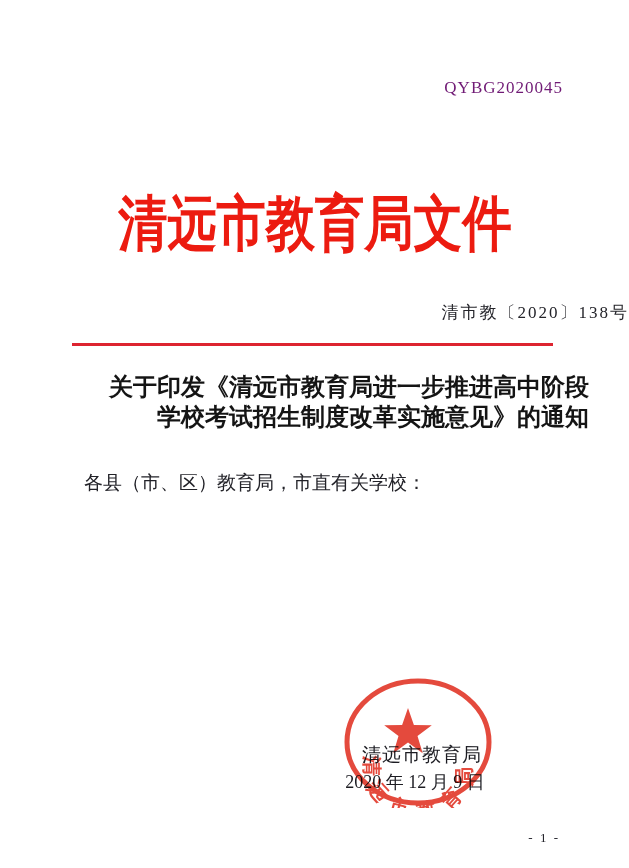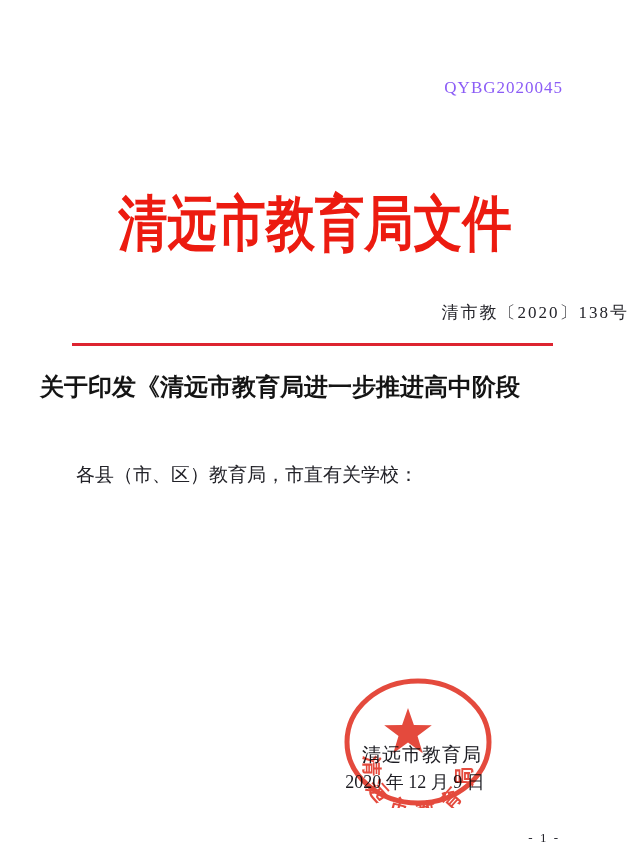--- a/index.html
+++ b/index.html
@@ -8,21 +8,21 @@
     background: #ffffff;
     position: relative;
     overflow: hidden;
     font-family: "Liberation Serif", "DejaVu Serif", serif;
     color: #1f1f1f;
   }
   .abs { position: absolute; }
 
   .doc-code {
     top: 78px; right: 66px;
-    font-size: 17px; letter-spacing: 1px; color: #8b5cf6;
+    font-size: 17px; letter-spacing: 1px; color: #701a75;
   }
   .org-title-wrap {
     top: 188px; left: 0; width: 629px;
     text-align: center;
   }
   .org-title {
     display: inline-block;
     font-size: 60px; font-weight: 700;
     color: #ec1b10;
     white-space: nowrap;
@@ -36,32 +36,32 @@
     text-align: right;
     font-size: 17px; letter-spacing: 2px; color: #24242a;
   }
   .red-rule {
     top: 343px; left: 72px;
     width: 481px; height: 3px;
     background: #dd2430;
   }
   .notice-title {
     top: 372px; left: 40px; width: 549px;
-    text-align: left;
+    text-align: right;
     font-size: 24px; font-weight: 700;
     line-height: 30px;
     color: #141414;
   }
   .body-block {
     top: 461px; left: 76px; width: 482px;
     font-size: 19px; line-height: 28.6px;
     text-align: justify;
     color: #222228;
   }
-  .body-block p { margin: 0; }
+  .body-block p { margin: 8px; }
   .body-block .indent { text-indent: 2em; }
 
   .signature {
     top: 742px; left: 342px; width: 160px;
     text-align: center;
     font-size: 19px; letter-spacing: 1px; color: #1c1c22;
   }
   .sign-date {
     top: 770px; left: 330px; width: 170px;
     text-align: center;
@@ -90,20 +90,21 @@
 <div class="abs org-title-wrap">
   <span class="org-title">清远市教育局文件</span>
 </div>
 
 <div class="abs doc-number">清市教〔2020〕138号</div>
 
 <div class="abs red-rule"></div>
 
 <div class="abs notice-title">
   <div>关于印发《清远市教育局进一步推进高中阶段</div>
+  <div>学校考试招生制度改革实施意见》的通知</div>
 </div>
 
 <div class="abs body-block">
   <p>各县（市、区）教育局，市直有关学校：</p>
 </div>
 
 <div class="abs signature">清远市教育局</div>
 <div class="abs sign-date">2020 年 12 月 9 日</div>
 
 <svg class="abs seal" viewBox="0 0 152 132">

